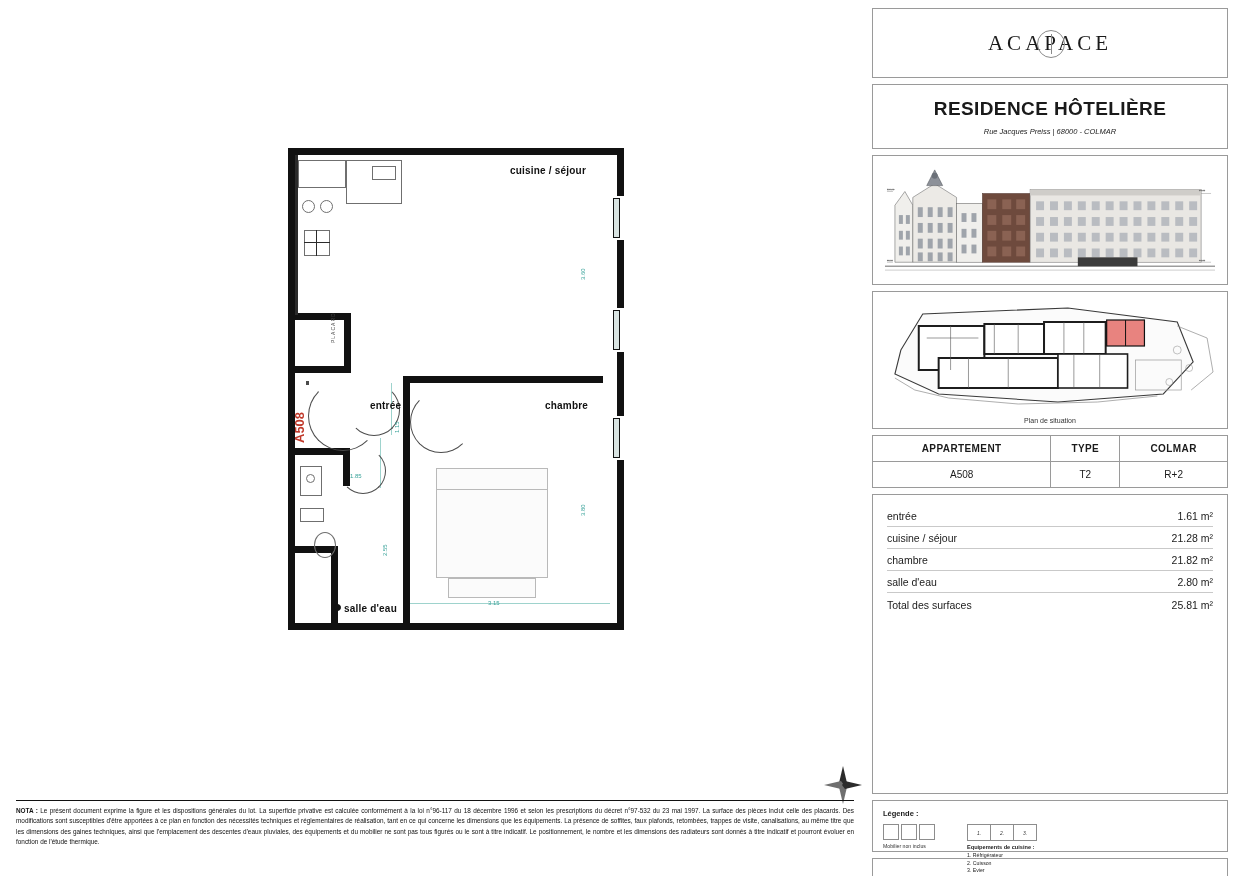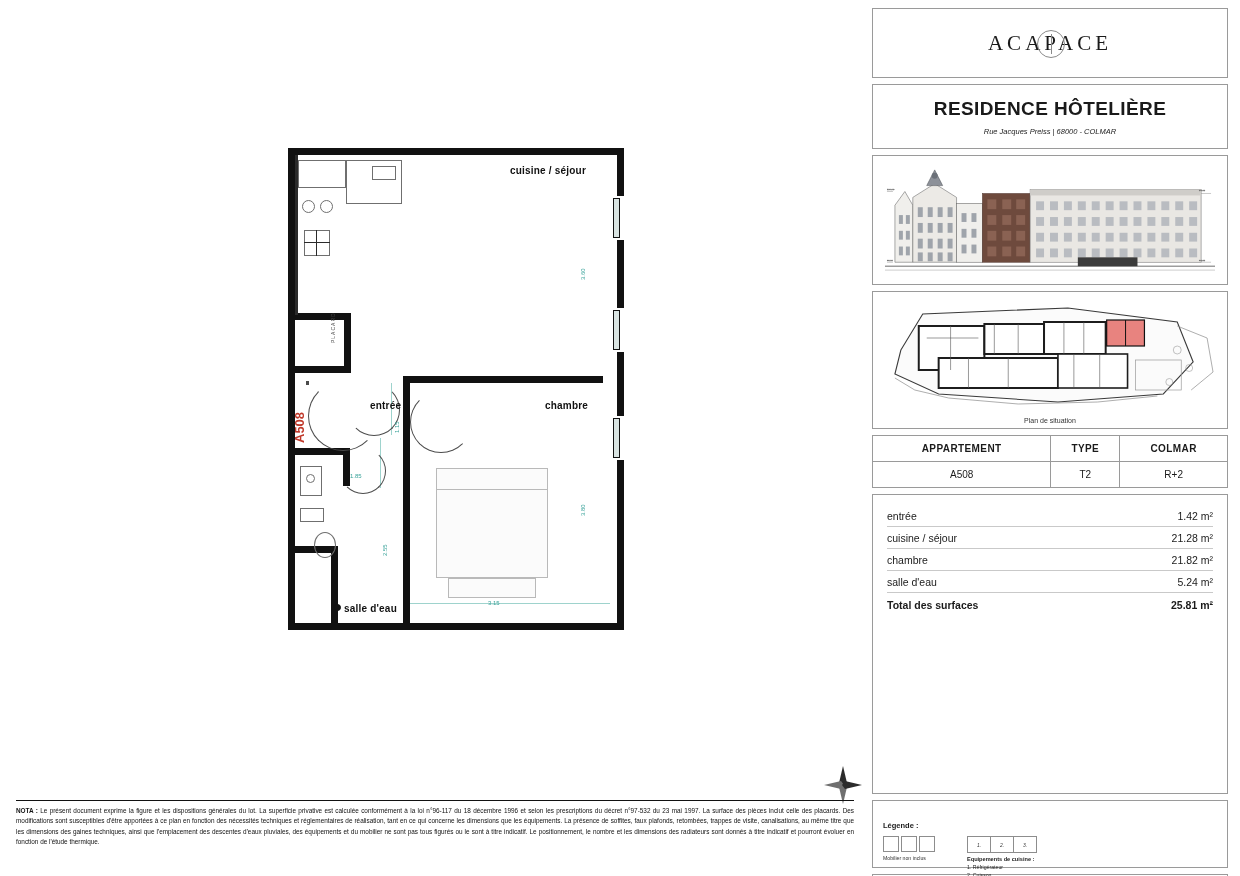--- a/index.html
+++ b/index.html
@@ -187,24 +187,24 @@
   table.info tr.hdr th { border-bottom: 1px solid #9a9a9a; }
 
   
   .surf-card { padding: 10px 14px 14px 14px; min-height: 300px; }
   .surf-row {
     display: flex; justify-content: space-between;
     font-size: 10.5px;
     padding: 5px 0 4px 0;
     border-bottom: 1px solid #c9c9c9;
   }
-  .surf-row.total { font-weight: bold; border-bottom: none; padding-top: 6px; }
-
-  
-  .legend-card { height: 68px; padding: 20px 10px; position: relative; }
+  .surf-row.total { font-weight: normal; border-bottom: none; padding-top: 6px; }
+
+  
+  .legend-card { height: 52px; padding: 8px 10px; position: relative; }
   .legend-title { font-size: 7.5px; font-weight: bold; }
   .legend-body { display: flex; gap: 10px; margin-top: 6px; }
   .legend-left { width: 74px; }
   .legend-sq { display: flex; gap: 2px; }
   .legend-sq i { display: block; width: 14px; height: 14px; border: 1px solid #8d8d8d; background: #fff; }
   .legend-cap { font-size: 5.2px; color: #333; margin-top: 3px; }
   .kitch-box { display: flex; }
   .kitch-box i {
     width: 22px; height: 15px;
     border: 1px solid #8d8d8d;
@@ -512,33 +512,33 @@
           <td class="vline">T2</td>
           <td class="vline">R+2</td>
         </tr>
       </tbody>
         </table>
     </div>
 
     <div class="card surf-card">
       <div class="surf-row">
         <span>entrée</span>
-        <span>1.42 m²</span>
+        <span>1.61 m²</span>
       </div>
       <div class="surf-row">
         <span>cuisine / séjour</span>
         <span>21.28 m²</span>
       </div>
       <div class="surf-row">
         <span>chambre</span>
         <span>21.82 m²</span>
       </div>
       <div class="surf-row">
         <span>salle d'eau</span>
-        <span>5.24 m²</span>
+        <span>2.80 m²</span>
       </div>
       <div class="surf-row total">
         <span>Total des surfaces</span>
         <span>25.81 m²</span>
       </div>
     </div>
 
     <div class="card legend-card">
       <div class="legend-title">Légende :</div>
       <div class="legend-body">

